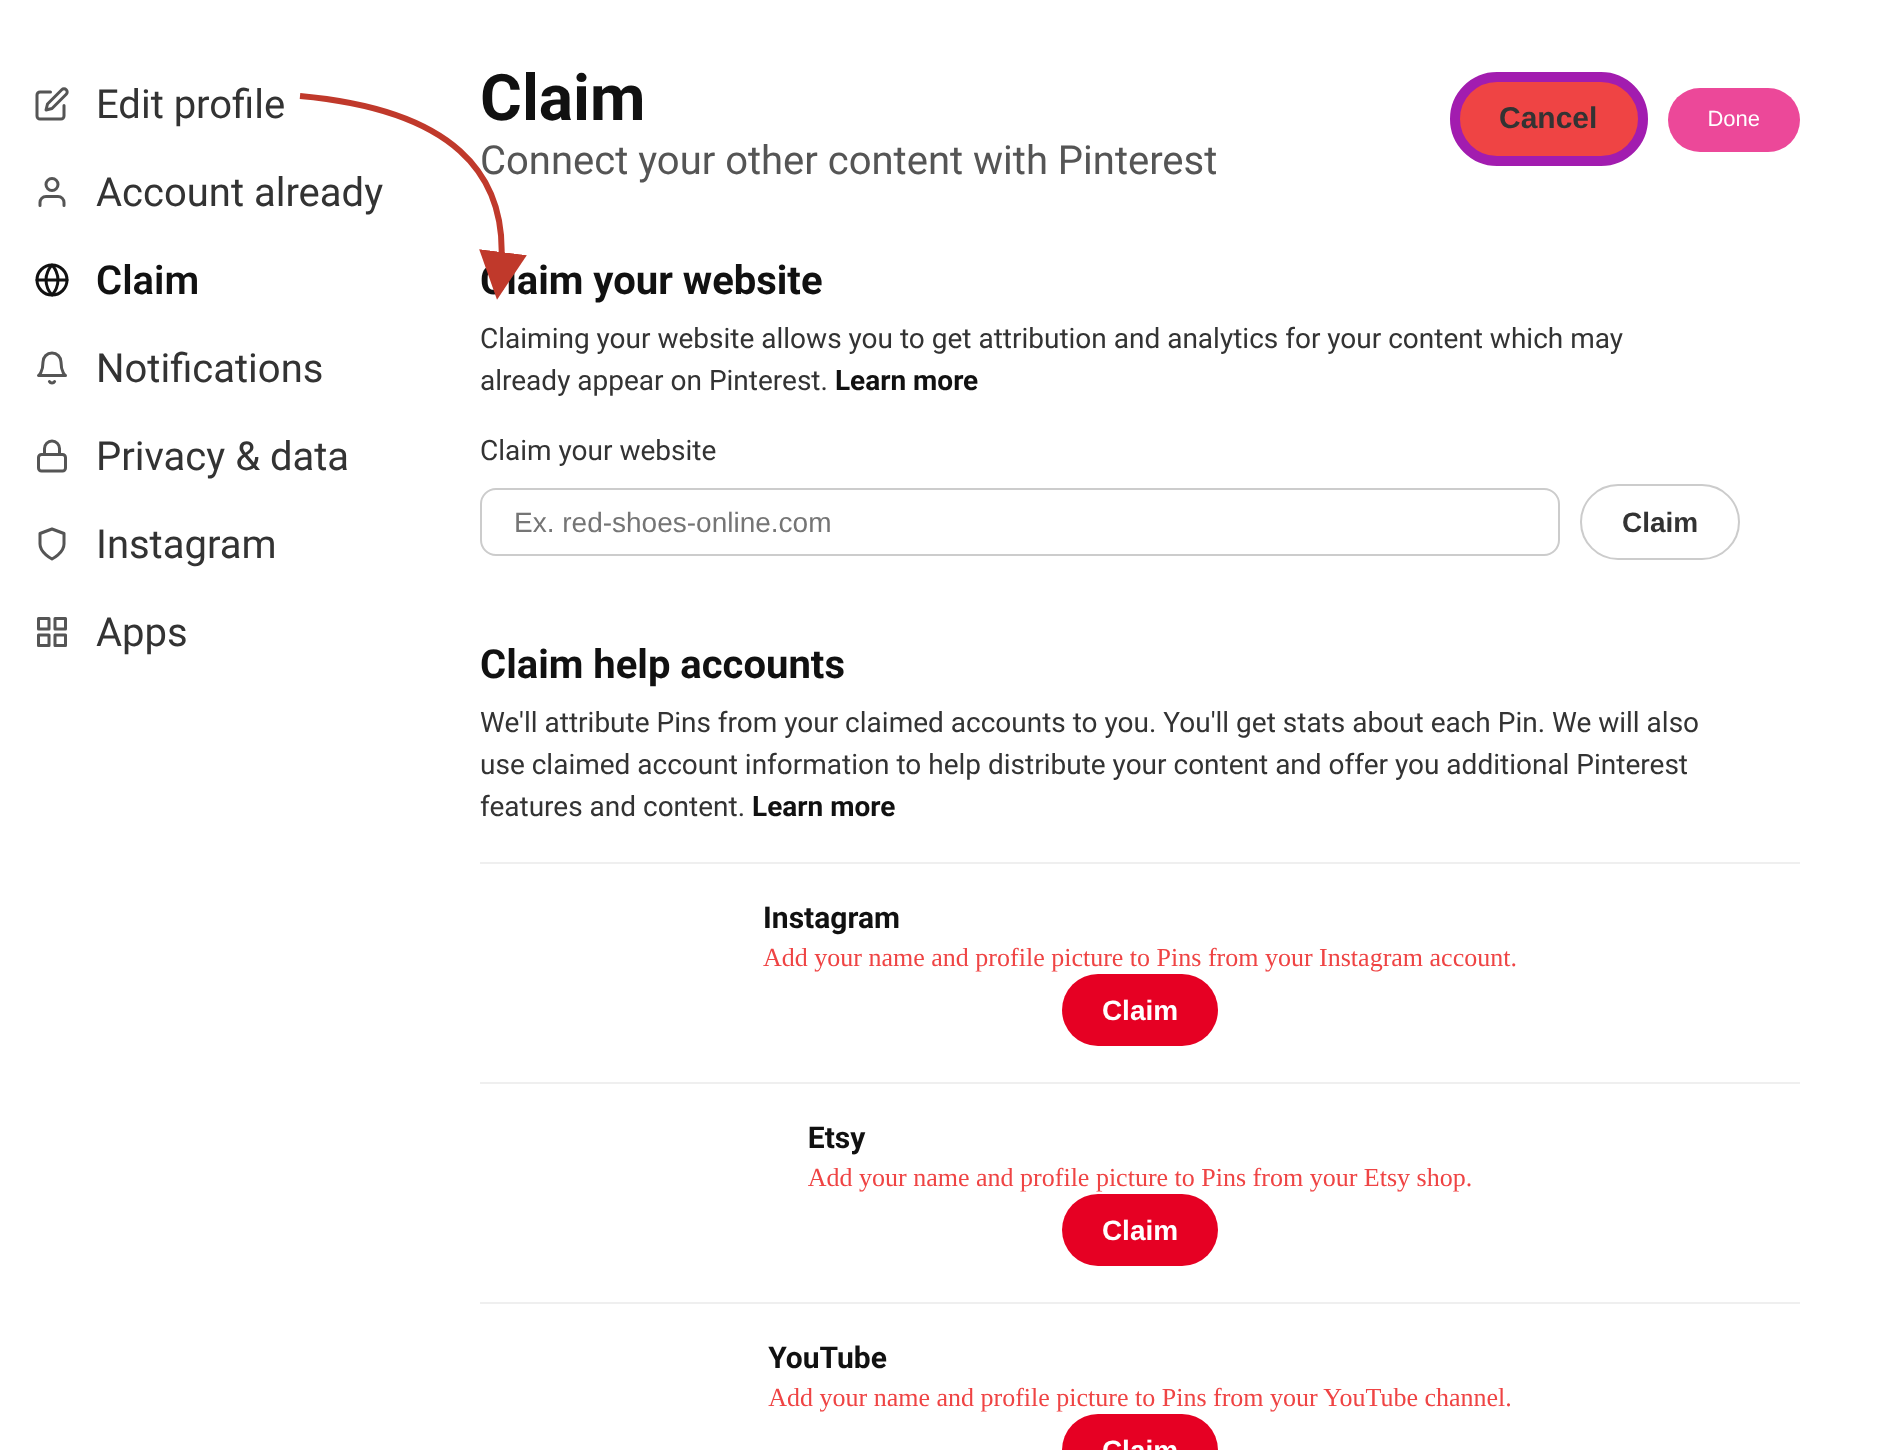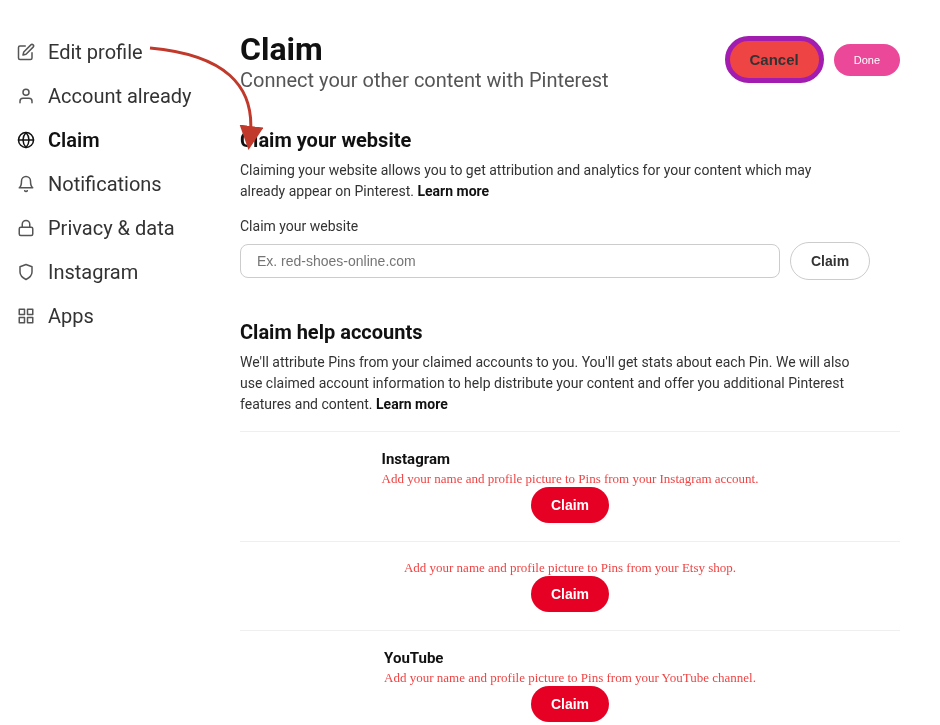--- a/index.html
+++ b/index.html
@@ -316,20 +316,21 @@
       <div id="accounts-list">
           <div class="account-row">
     <div class="account-info">
       <div class="account-info-name">Instagram</div>
       <div class="account-info-desc">Add your name and profile picture to Pins from your Instagram account.</div>
     </div>
     <button class="btn-claim-red">Claim</button>
   </div>
           <div class="account-row">
     <div class="account-info">
+      <div class="account-info-name">Etsy</div>
       <div class="account-info-desc">Add your name and profile picture to Pins from your Etsy shop.</div>
     </div>
     <button class="btn-claim-red">Claim</button>
   </div>
           <div class="account-row">
     <div class="account-info">
       <div class="account-info-name">YouTube</div>
       <div class="account-info-desc">Add your name and profile picture to Pins from your YouTube channel.</div>
     </div>
     <button class="btn-claim-red">Claim</button>

